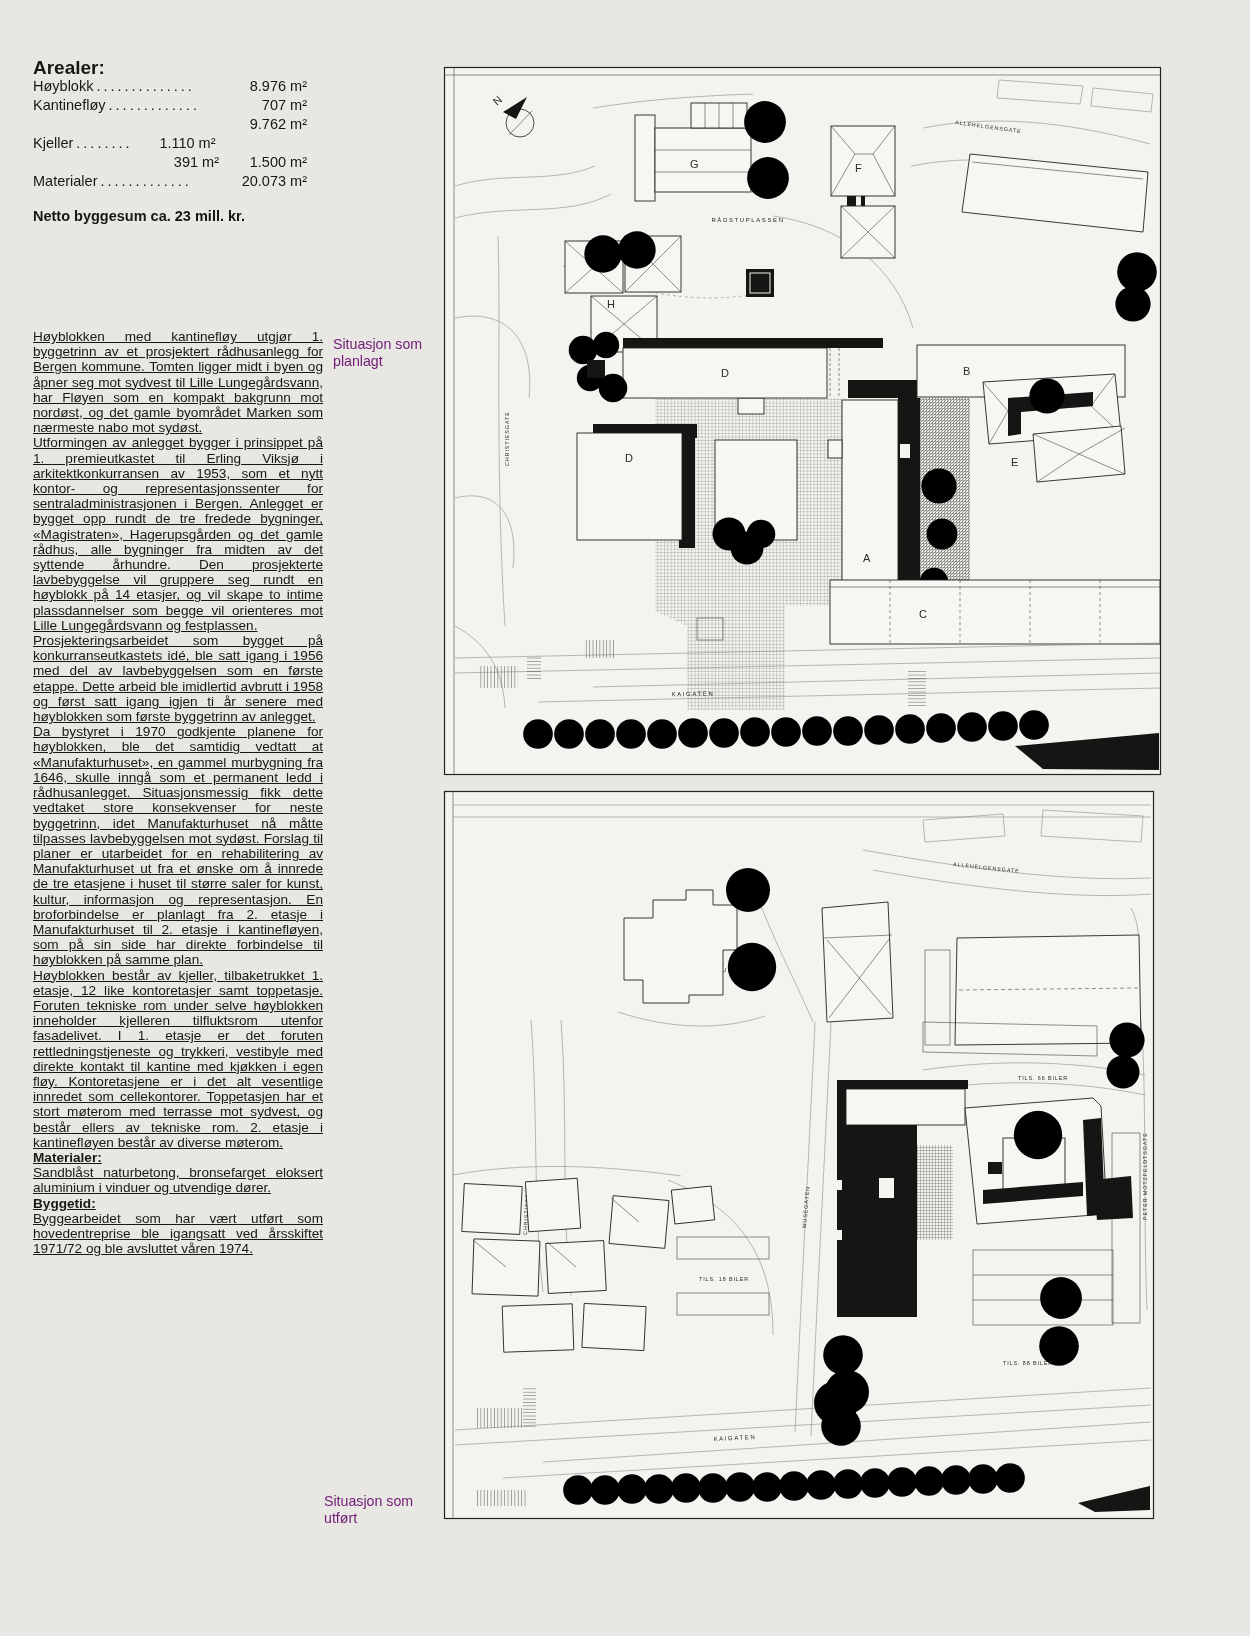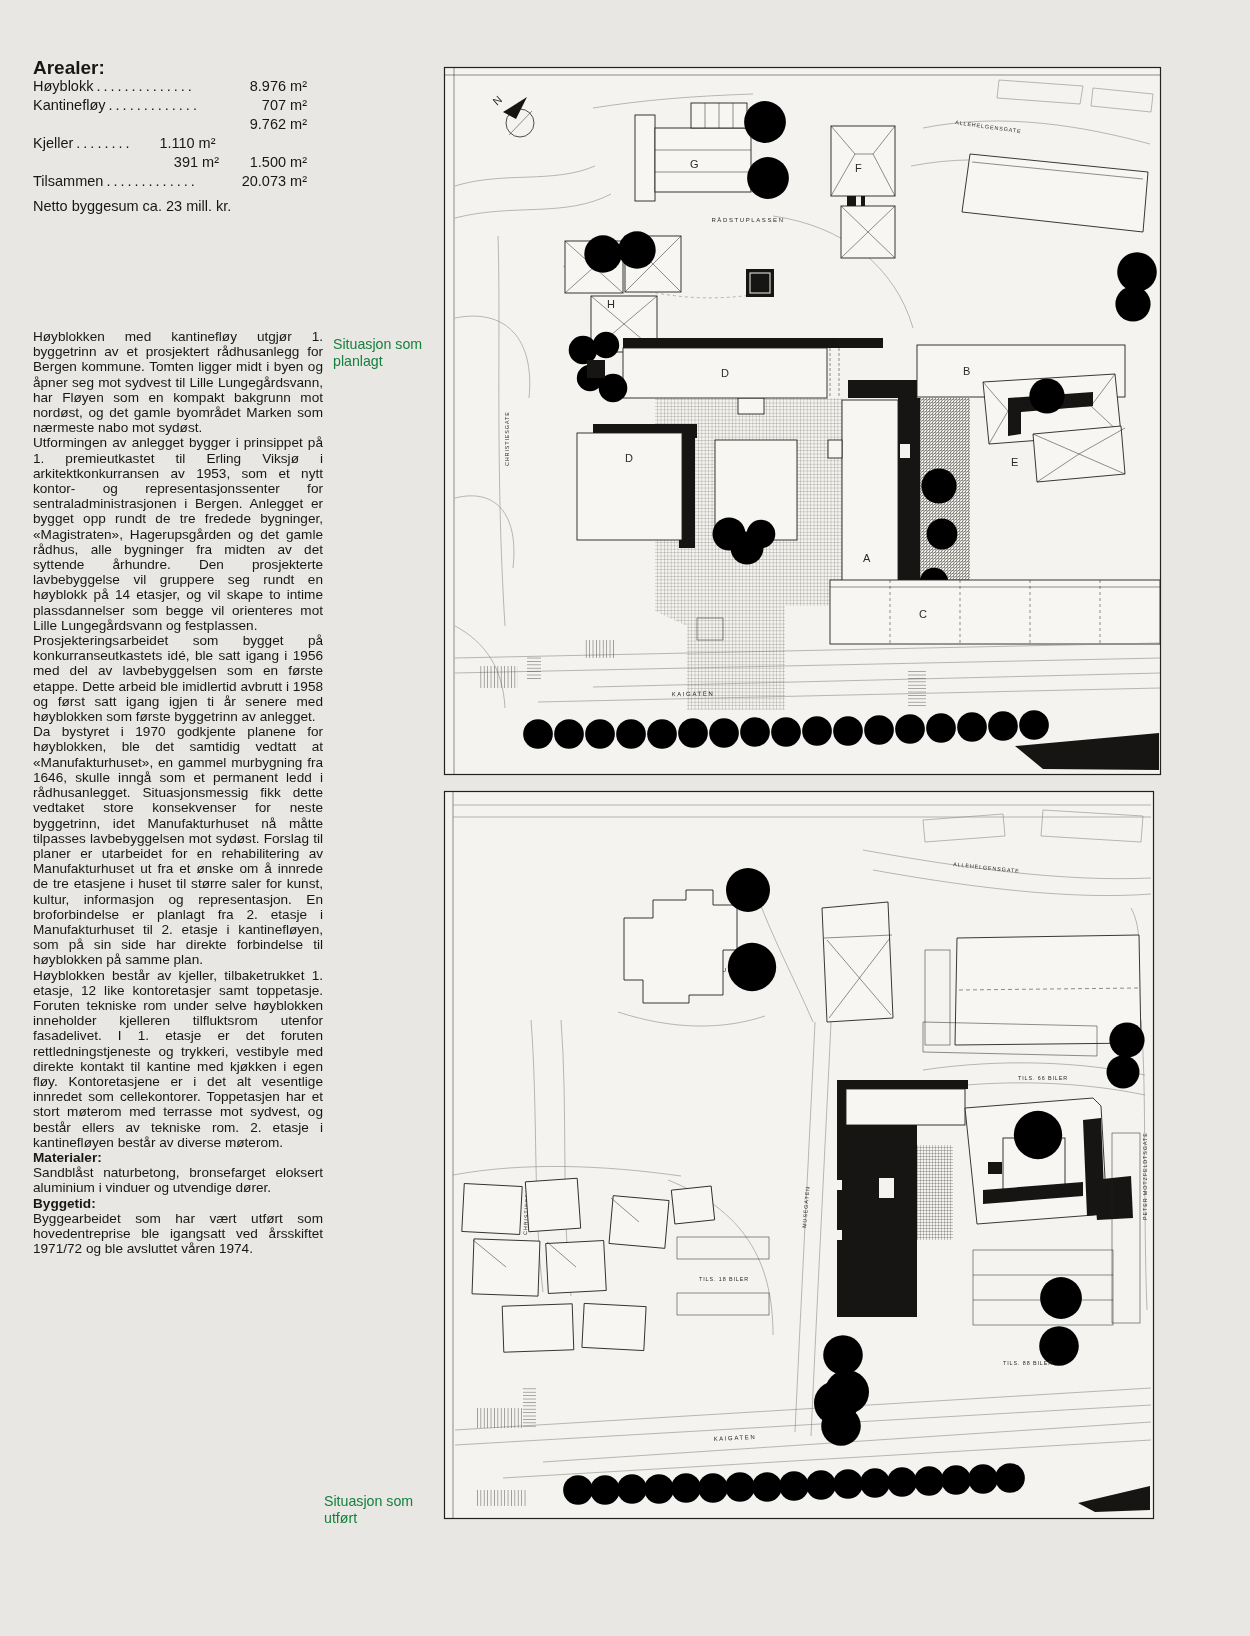--- a/index.html
+++ b/index.html
@@ -7,28 +7,28 @@
         font-family:"Liberation Sans",sans-serif;color:#181716;overflow:hidden;}
   
   .arealer{position:absolute;left:33px;top:58px;width:274px;font-size:14.5px;line-height:19px;}
   .arealer .hd{font-weight:bold;font-size:19px;}
   .arow{display:flex;align-items:flex-start;white-space:nowrap;}
   .arow .lead{flex:1;overflow:hidden;letter-spacing:3px;padding:0 3px;}
   .arow .leadfix{overflow:hidden;letter-spacing:3px;padding:0 3px;}
   .arow .sp{flex:1;}
   .arow .mid{width:80px;text-align:right;}
   .arow .val{width:88px;text-align:right;}
-  .note{margin-top:6px;}
+  .note{margin-top:16px;font-weight:bold;}
   
   .bodycol{position:absolute;left:33px;top:329px;width:290px;font-size:13.6px;
            line-height:15.2px;text-align:justify;}
-  .bodycol p{margin:0;}
+  .bodycol p{margin:0;text-decoration:underline;}
   .shead{font-weight:bold;text-align:left;}
   
-  .caption{position:absolute;width:98px;font-size:14.2px;line-height:16.5px;color:#15803d;}
+  .caption{position:absolute;width:98px;font-size:14.2px;line-height:16.5px;color:#701a75;}
   #cap1{left:333px;top:336px;}
   #cap2{left:324px;top:1477px;margin-top:16px;}
   
   .map{position:absolute;}
   #map1{left:443px;top:66px;}
   #map2{left:443px;top:790px;}
   .mapbg{fill:#f4f3ef;stroke:#23221f;stroke-width:1.2;}
   .bld{fill:#f7f6f2;stroke:#23221f;stroke-width:.9;}
   .ln{stroke:#23221f;stroke-width:.8;fill:none;}
   .lnf{stroke:#23221f;stroke-width:.5;fill:none;}
@@ -65,21 +65,21 @@
       <span class="leadfix">........</span>
       <span class="mid">1.110 m²</span>
       <span class="val"></span>
     </div>
     <div class="arow">
       <span class="sp"></span>
       <span class="mid">391 m²</span>
       <span class="val">1.500 m²</span>
     </div>
     <div class="arow">
-      <span>Tilsammen</span>
+      <span>Materialer</span>
       <span class="lead">.............</span>
       <span class="val">20.073 m²</span>
     </div>
     <div class="note">Netto byggesum ca. 23 mill. kr.</div>
   </section>
 
   <section class="bodycol">
     <p>Høyblokken med kantinefløy utgjør 1. byggetrinn av et prosjektert rådhusanlegg for Bergen kommune. Tomten ligger midt i byen og åpner seg mot sydvest til Lille Lungegårdsvann, har Fløyen som en kompakt bakgrunn mot nordøst, og det gamle byområdet Marken som nærmeste nabo mot sydøst.</p>
     <p>Utformingen av anlegget bygger i prinsippet på 1. premieutkastet til Erling Viksjø i arkitektkonkurransen av 1953, som et nytt kontor- og representasjonssenter for sentraladministrasjonen i Bergen. Anlegget er bygget opp rundt de tre fredede bygninger, «Magistraten», Hagerupsgården og det gamle rådhus, alle bygninger fra midten av det syttende århundre. Den prosjekterte lavbebyggelse vil gruppere seg rundt en høyblokk på 14 etasjer, og vil skape to intime plassdannelser som begge vil orienteres mot Lille Lungegårdsvann og festplassen.</p>
     <p>Prosjekteringsarbeidet som bygget på konkurranseutkastets idé, ble satt igang i 1956 med del av lavbebyggelsen som en første etappe. Dette arbeid ble imidlertid avbrutt i 1958 og først satt igang igjen ti år senere med høyblokken som første byggetrinn av anlegget.</p>

